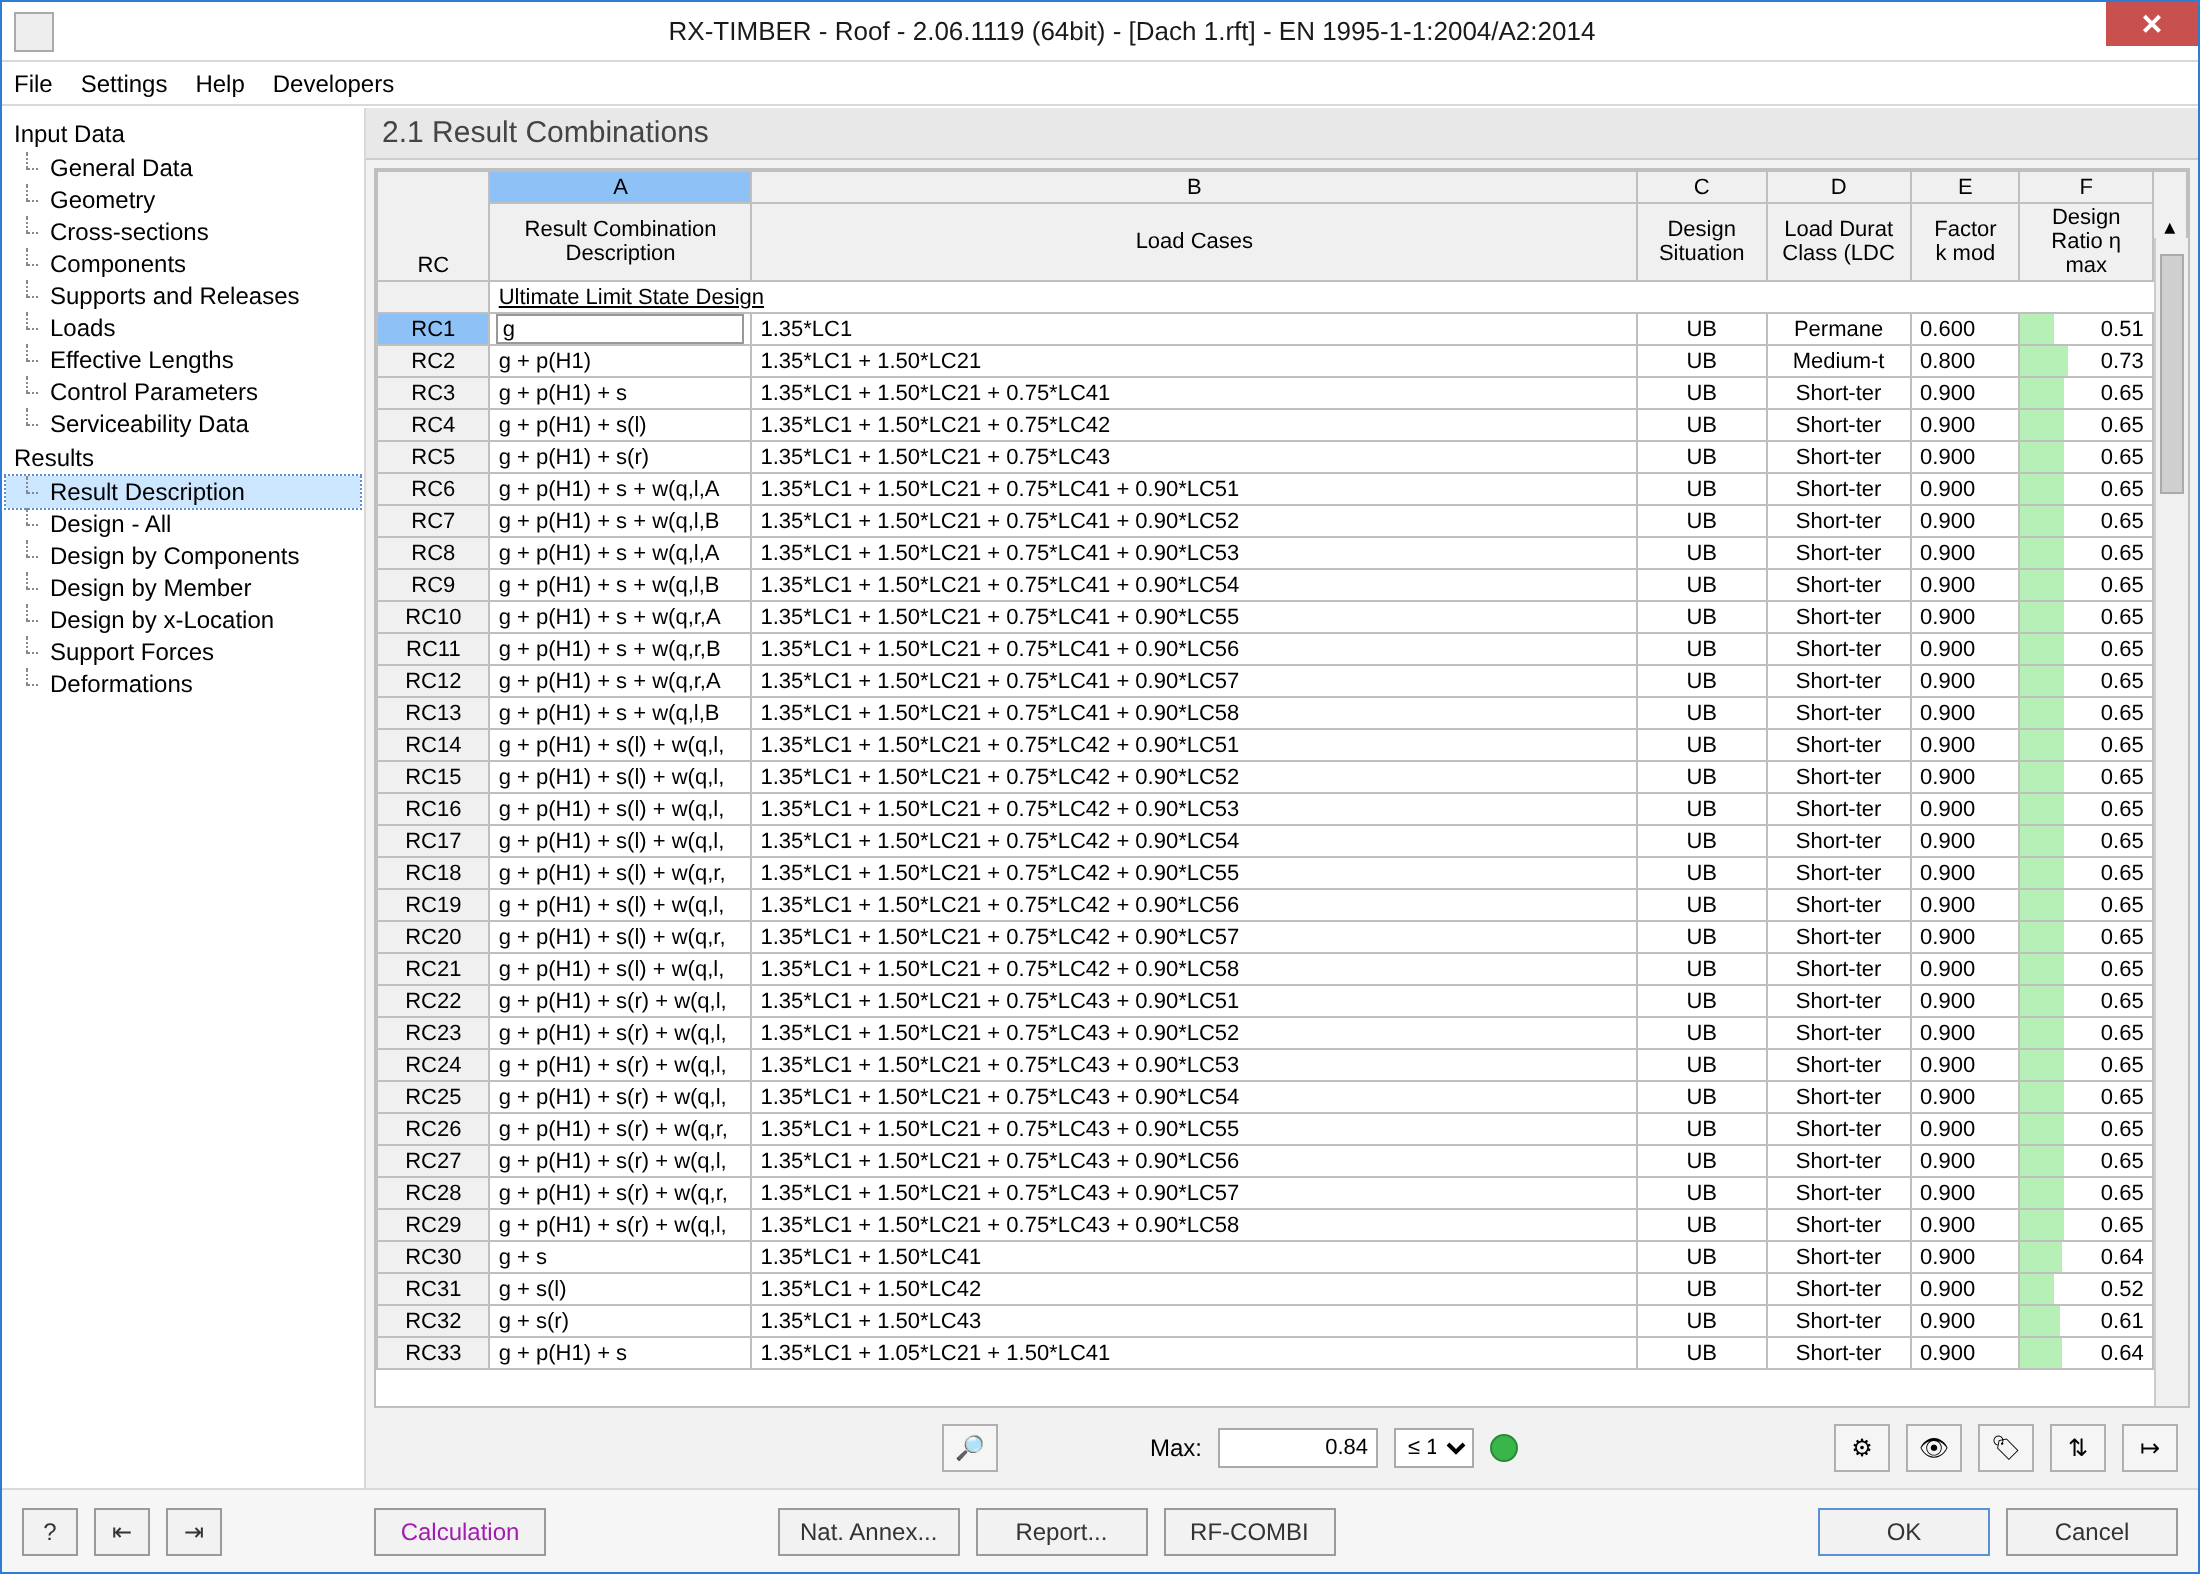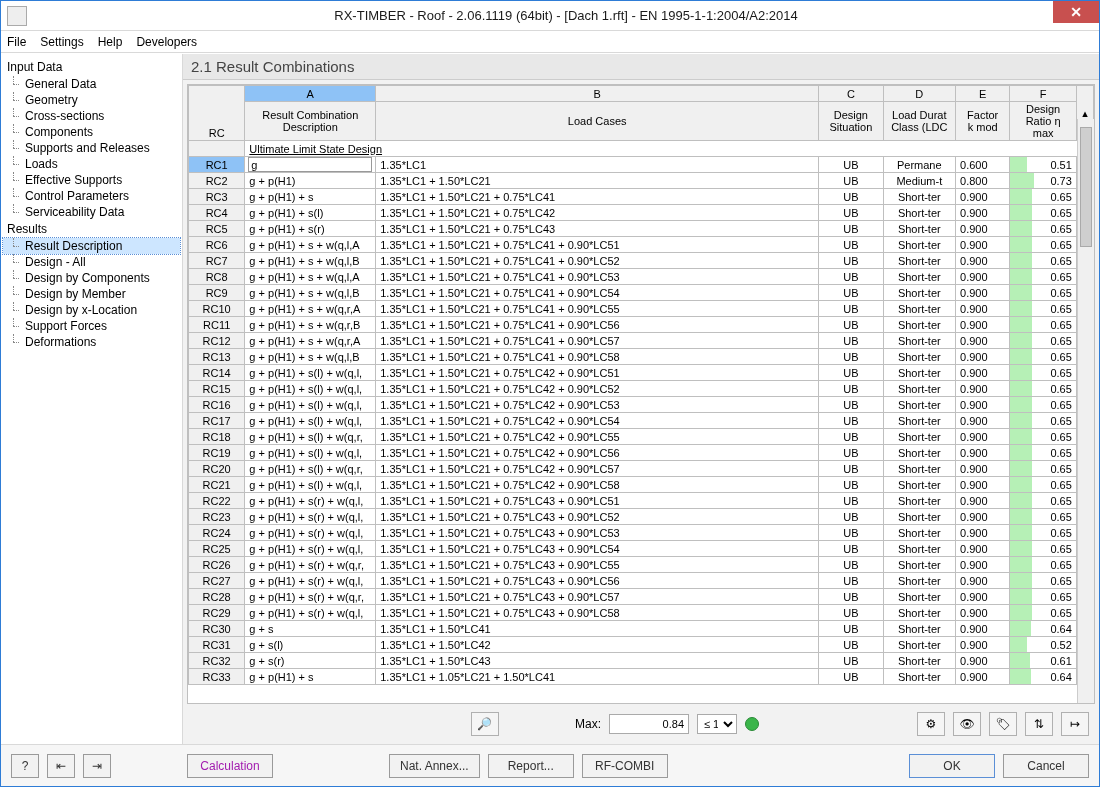--- a/index.html
+++ b/index.html
@@ -214,21 +214,21 @@
 
   <div class="body">
     <div class="sidebar" id="sidebar">
         <div class="tree-header">Input Data</div>
         <div class="tree-item">General Data</div>
         <div class="tree-item">Geometry</div>
         <div class="tree-item">Cross-sections</div>
         <div class="tree-item">Components</div>
         <div class="tree-item">Supports and Releases</div>
         <div class="tree-item">Loads</div>
-        <div class="tree-item">Effective Supports</div>
+        <div class="tree-item">Effective Lengths</div>
         <div class="tree-item">Control Parameters</div>
         <div class="tree-item">Serviceability Data</div>
         <div class="tree-header">Results</div>
         <div class="tree-item selected">Result Description</div>
         <div class="tree-item">Design - All</div>
         <div class="tree-item">Design by Components</div>
         <div class="tree-item">Design by Member</div>
         <div class="tree-item">Design by x-Location</div>
         <div class="tree-item">Support Forces</div>
         <div class="tree-item">Deformations</div>

